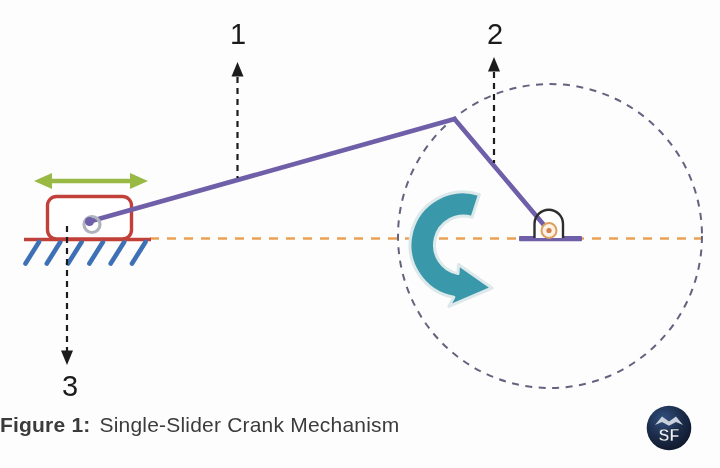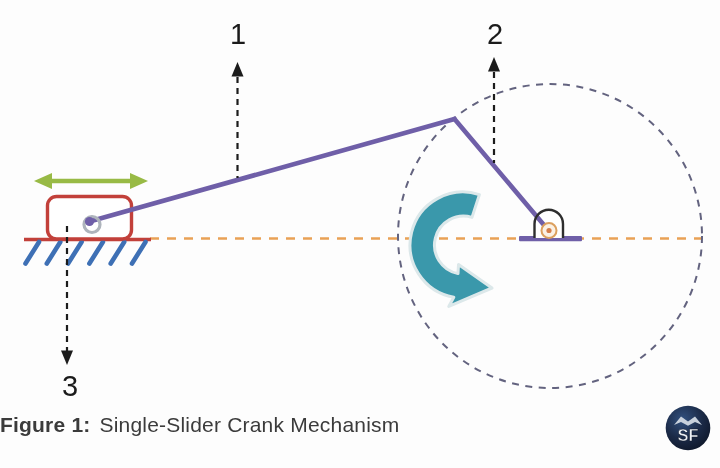--- a/index.html
+++ b/index.html
@@ -23,21 +23,21 @@
     top: 413px;
     width: 720px;
     text-align: left;
     font-size: 21px;
     color: #3b3b3b;
     letter-spacing: 0.2px;
   }
   .caption .cap-label { font-weight: bold; margin-right: 9px; }
   .logo-badge {
     position: absolute;
-    left: 665px;
+    left: 646px;
     top: 405px;
     width: 46px;
     height: 46px;
   }
 </style>
 </head>
 <body>
 
 <div class="stage">
 

